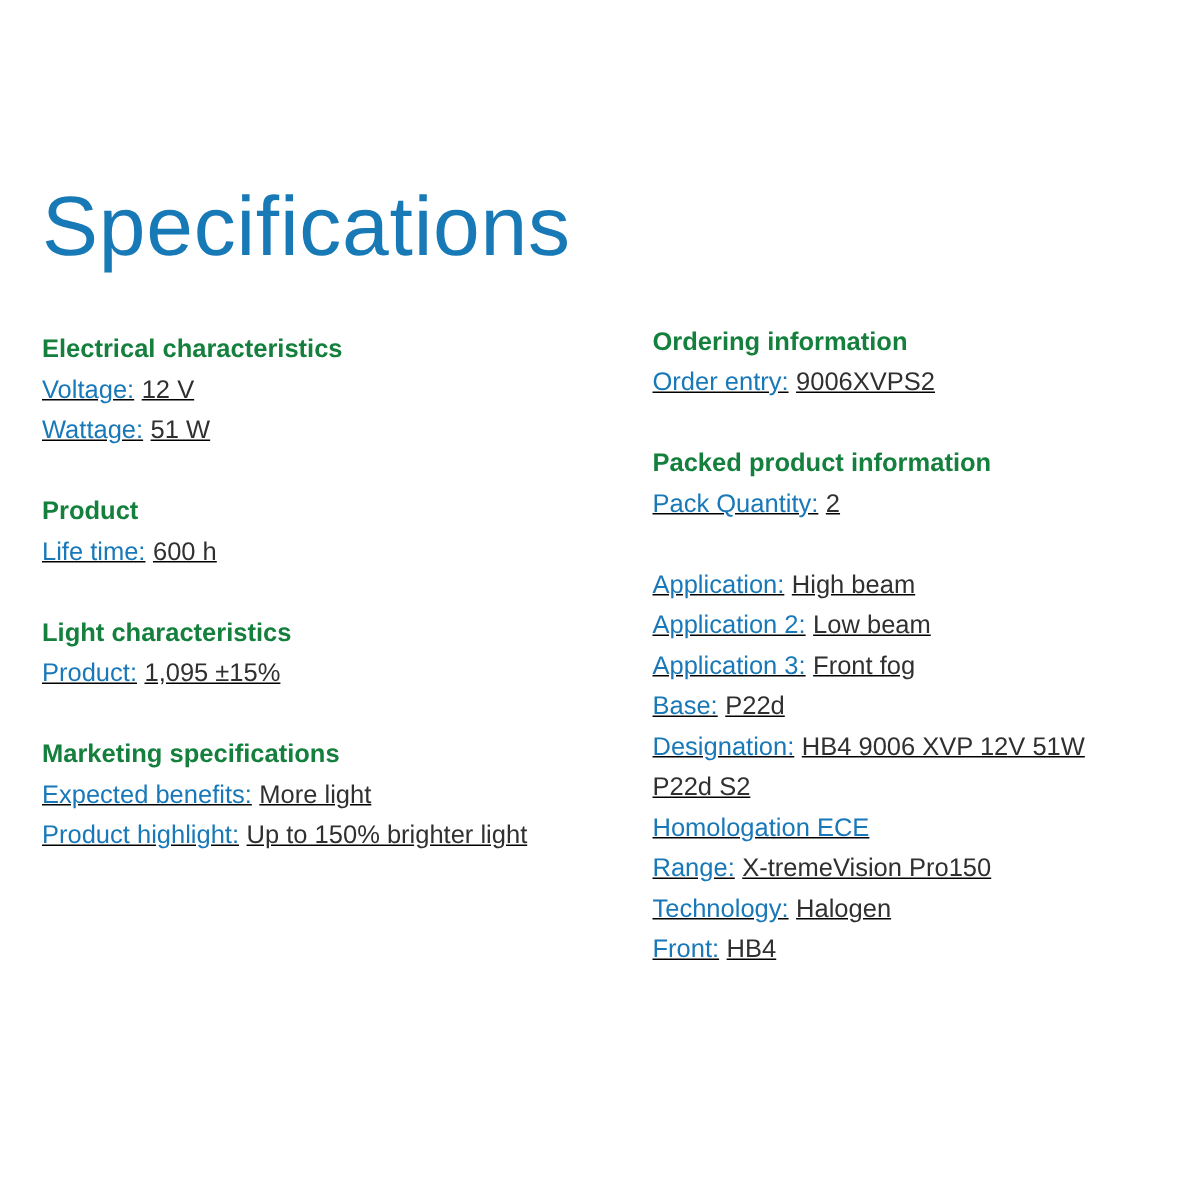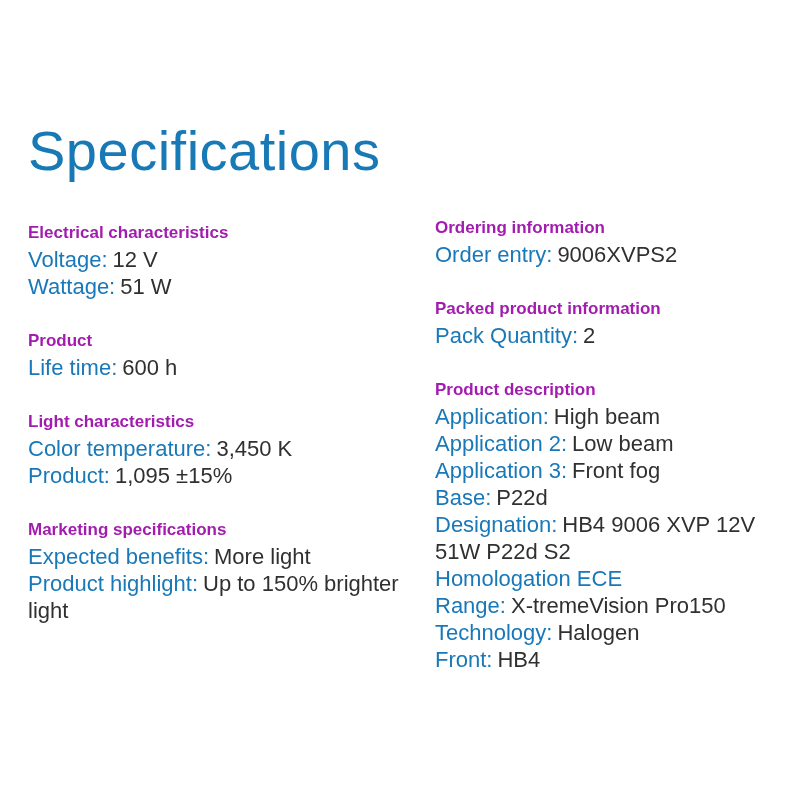--- a/index.html
+++ b/index.html
@@ -23,26 +23,27 @@
     display: flex;
     margin-top: 40px;
   }
   .col { box-sizing: border-box; }
   .col-left  { width: 407px; }
   .col-right { width: 330px; margin-top: -5px; }
   .group { margin-bottom: 27px; }
   .group-heading {
     font-size: 17px;
     font-weight: bold;
-    color: #a21caf;
+    color: #15803d;
     line-height: 27px;
   }
   .row {
-    font-size: 22px;
+    font-size: 17px;
     line-height: 27px;
+    text-decoration: underline;
   }
   .label { color: #1878b8; }
   .value { color: #303030; margin-left: 5px; }
 </style>
 </head>
 <body>
 
 <div class="page">
 
   <div class="title">Specifications</div>
@@ -57,21 +58,20 @@
         <div class="row"><span class="label">Wattage:</span><span class="value">51 W</span></div>
       </div>
 
       <div class="group">
         <div class="group-heading">Product</div>
         <div class="row"><span class="label">Life time:</span><span class="value">600 h</span></div>
       </div>
 
       <div class="group">
         <div class="group-heading">Light characteristics</div>
-        <div class="row"><span class="label">Color temperature:</span><span class="value">3,450 K</span></div>
         <div class="row"><span class="label">Product:</span><span class="value">1,095 ±15%</span></div>
       </div>
 
       <div class="group">
         <div class="group-heading">Marketing specifications</div>
         <div class="row"><span class="label">Expected benefits:</span><span class="value">More light</span></div>
         <div class="row"><span class="label">Product highlight:</span><span class="value">Up to 150% brighter light</span></div>
       </div>
 
     </div>
@@ -82,21 +82,20 @@
         <div class="group-heading">Ordering information</div>
         <div class="row"><span class="label">Order entry:</span><span class="value">9006XVPS2</span></div>
       </div>
 
       <div class="group">
         <div class="group-heading">Packed product information</div>
         <div class="row"><span class="label">Pack Quantity:</span><span class="value">2</span></div>
       </div>
 
       <div class="group">
-        <div class="group-heading">Product description</div>
         <div class="row"><span class="label">Application:</span><span class="value">High beam</span></div>
         <div class="row"><span class="label">Application 2:</span><span class="value">Low beam</span></div>
         <div class="row"><span class="label">Application 3:</span><span class="value">Front fog</span></div>
         <div class="row"><span class="label">Base:</span><span class="value">P22d</span></div>
         <div class="row"><span class="label">Designation:</span><span class="value">HB4 9006 XVP 12V 51W P22d S2</span></div>
         <div class="row"><span class="label">Homologation ECE</span><span class="value"></span></div>
         <div class="row"><span class="label">Range:</span><span class="value">X-tremeVision Pro150</span></div>
         <div class="row"><span class="label">Technology:</span><span class="value">Halogen</span></div>
         <div class="row"><span class="label">Front:</span><span class="value">HB4</span></div>
       </div>

